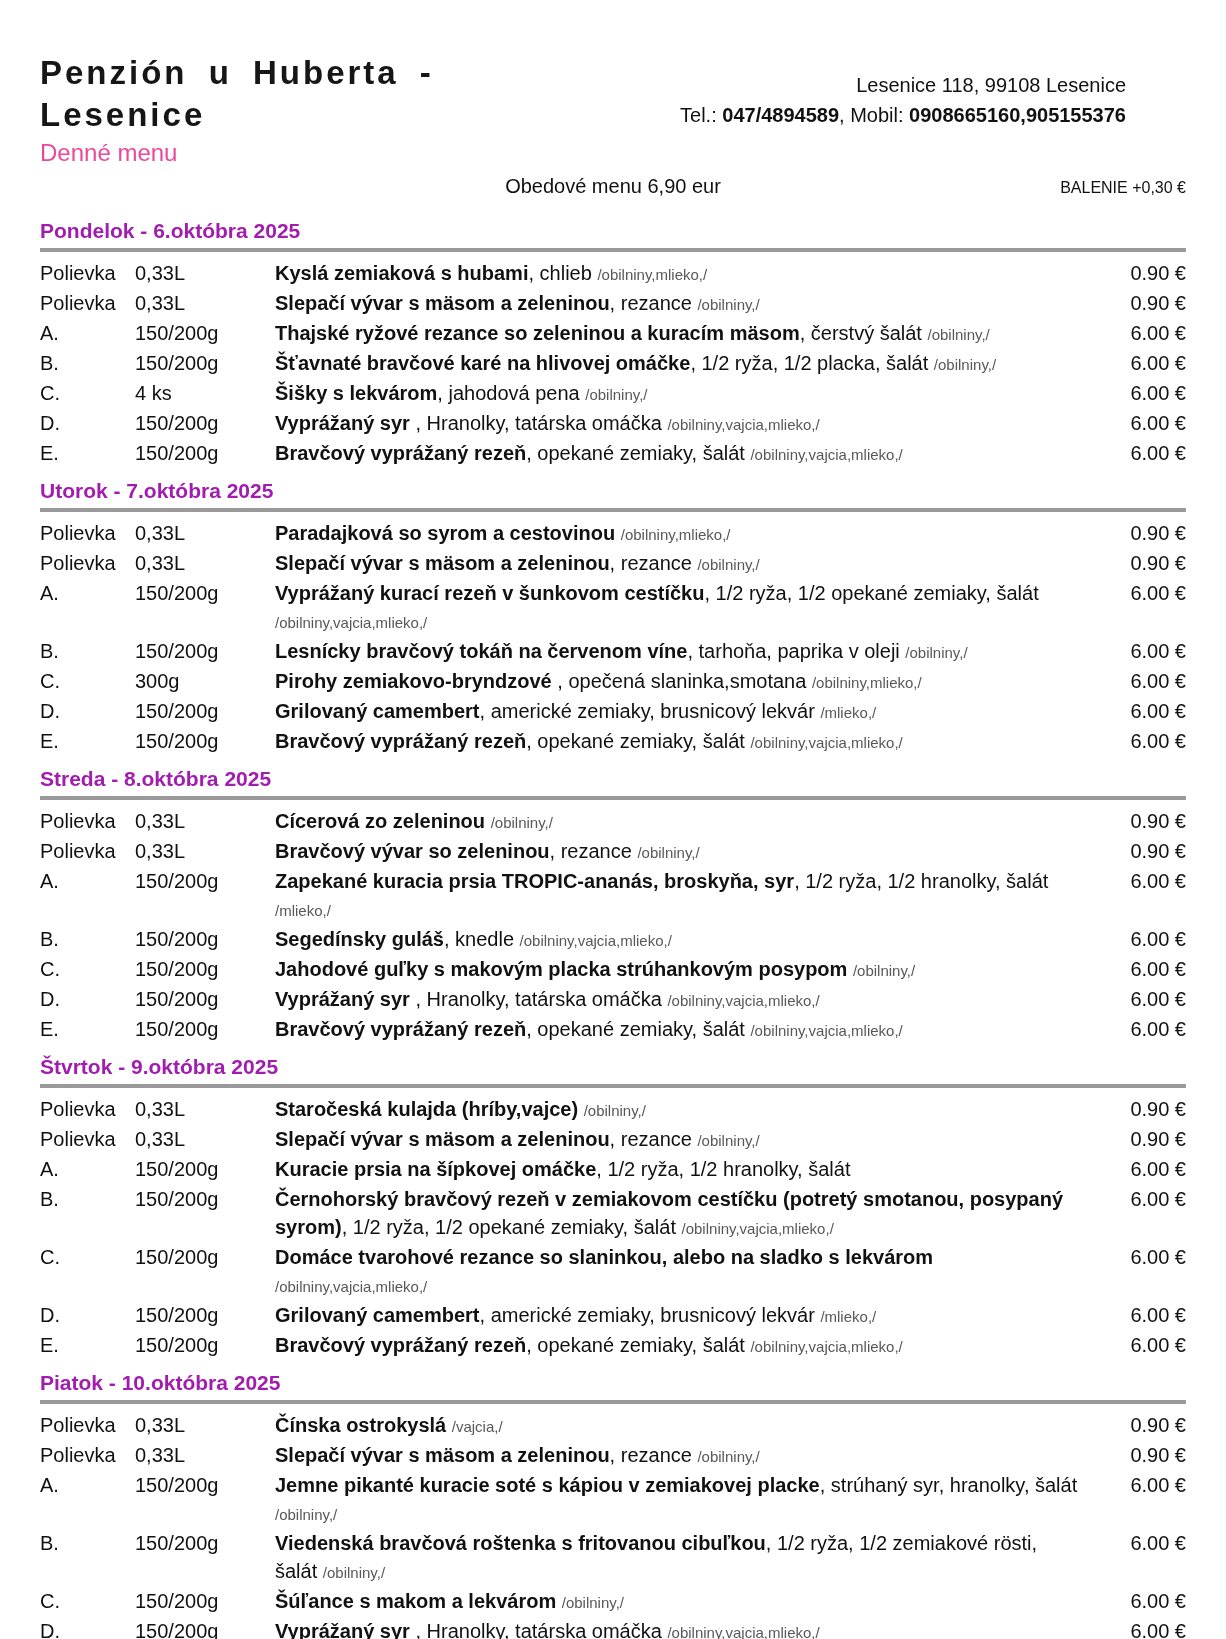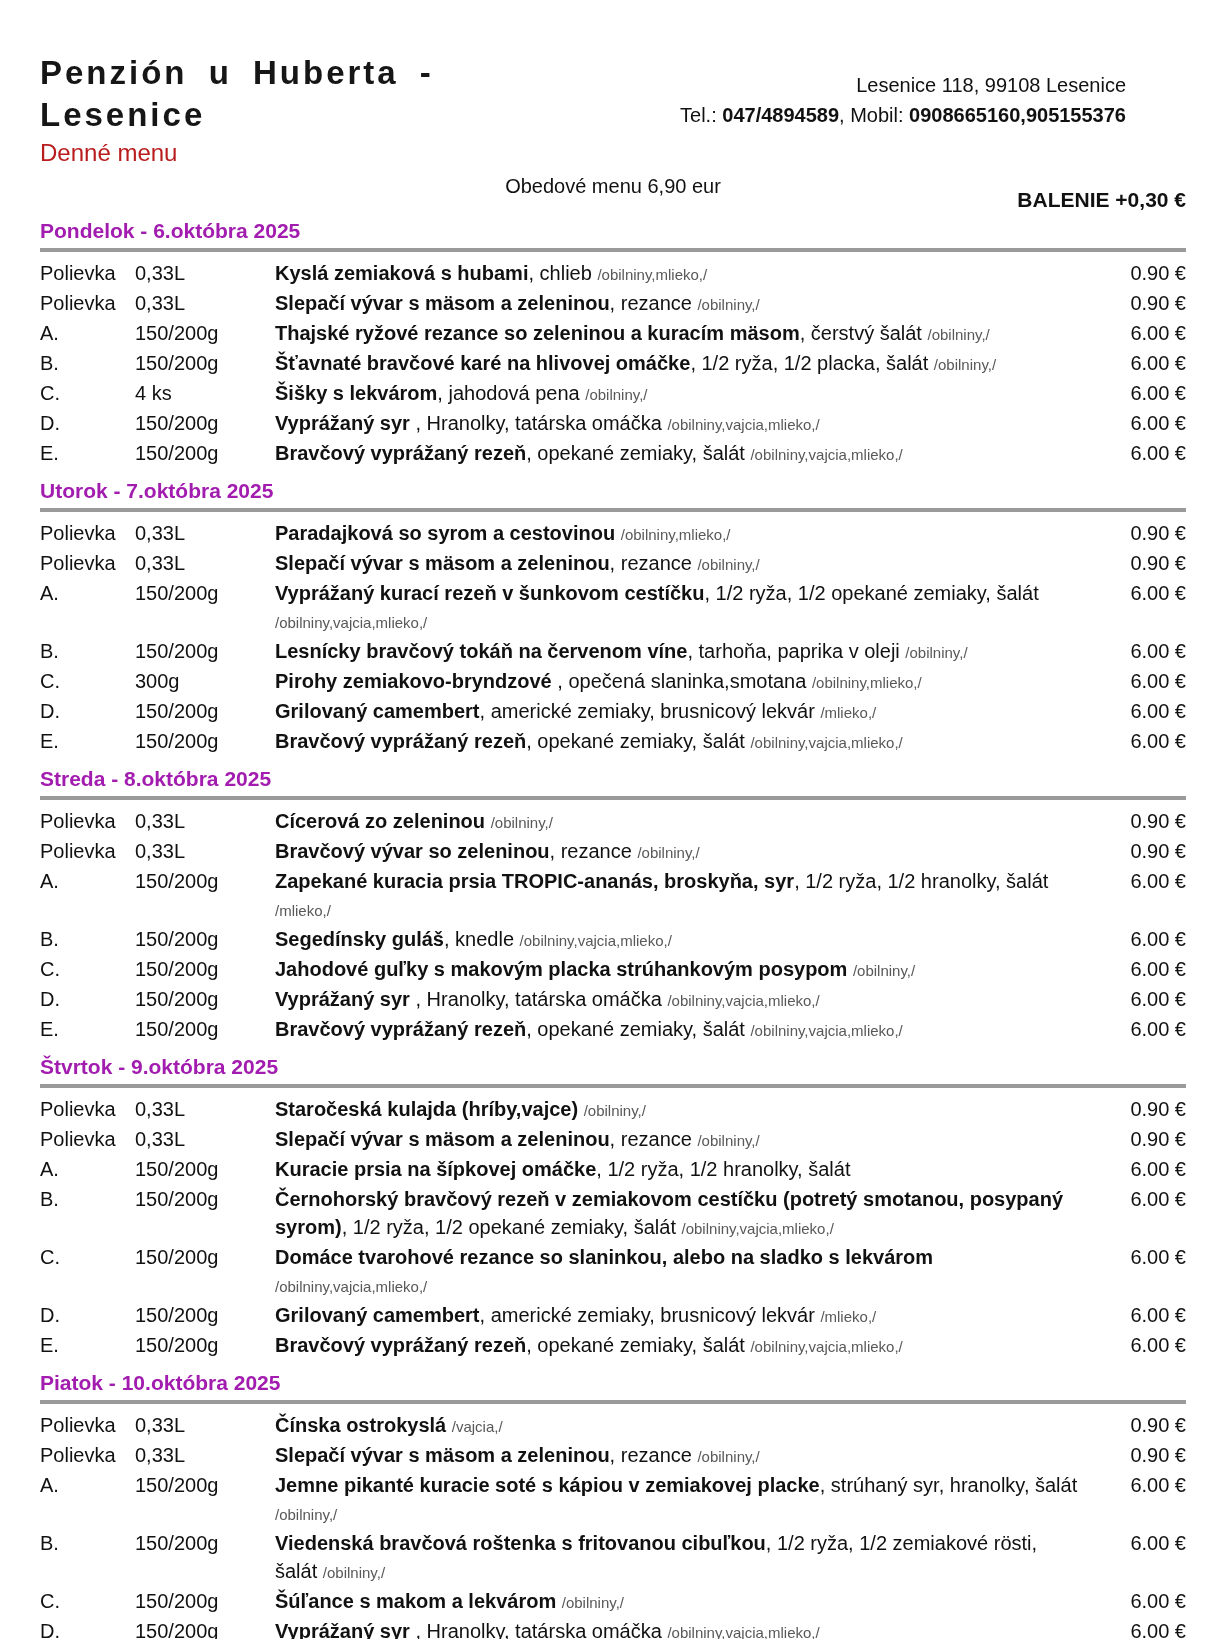--- a/index.html
+++ b/index.html
@@ -12,29 +12,29 @@
   }
   
   .header-top { display:flex; justify-content:space-between; align-items:flex-start; }
   .title-block { max-width:620px; }
   .page-title {
     font-size:33px; font-weight:bold; line-height:1.27;
     letter-spacing:3px; word-spacing:9px; color:#161616;
     font-family:"Liberation Sans", sans-serif;
     margin-top:12px;
   }
-  .subtitle { font-size:24px; margin-top:3px; color:#b91c1c; }
+  .subtitle { font-size:24px; margin-top:3px; color:#ec4899; }
   .contact-block {
     text-align:right; font-size:20px; line-height:1.5;
     padding-top:30px; padding-right:60px; white-space:nowrap;
   }
   .contact-block b { font-weight:bold; }
   .price-row { position:relative; margin-top:8px; height:34px; }
   .menu-price { text-align:center; font-size:20px; }
-  .packaging { position:absolute; right:0; top:13px; font-size:21px;font-weight:bold; }
+  .packaging { position:absolute; right:0; top:4px; font-size:16px; }
   
   .day { margin-top:9px; }
   .day-title { font-size:21px; font-weight:bold; line-height:26px; color:#a21caf; }
   .day-rule { height:4px; background:#9a9a9a; margin:4px 0 7px 0; border:0; }
   .row {
     display:grid; grid-template-columns:95px 140px 1fr 88px;
     font-size:20px; line-height:28px;
   }
   .c-label, .c-portion { white-space:nowrap; }
   .c-desc { padding-right:14px; }

